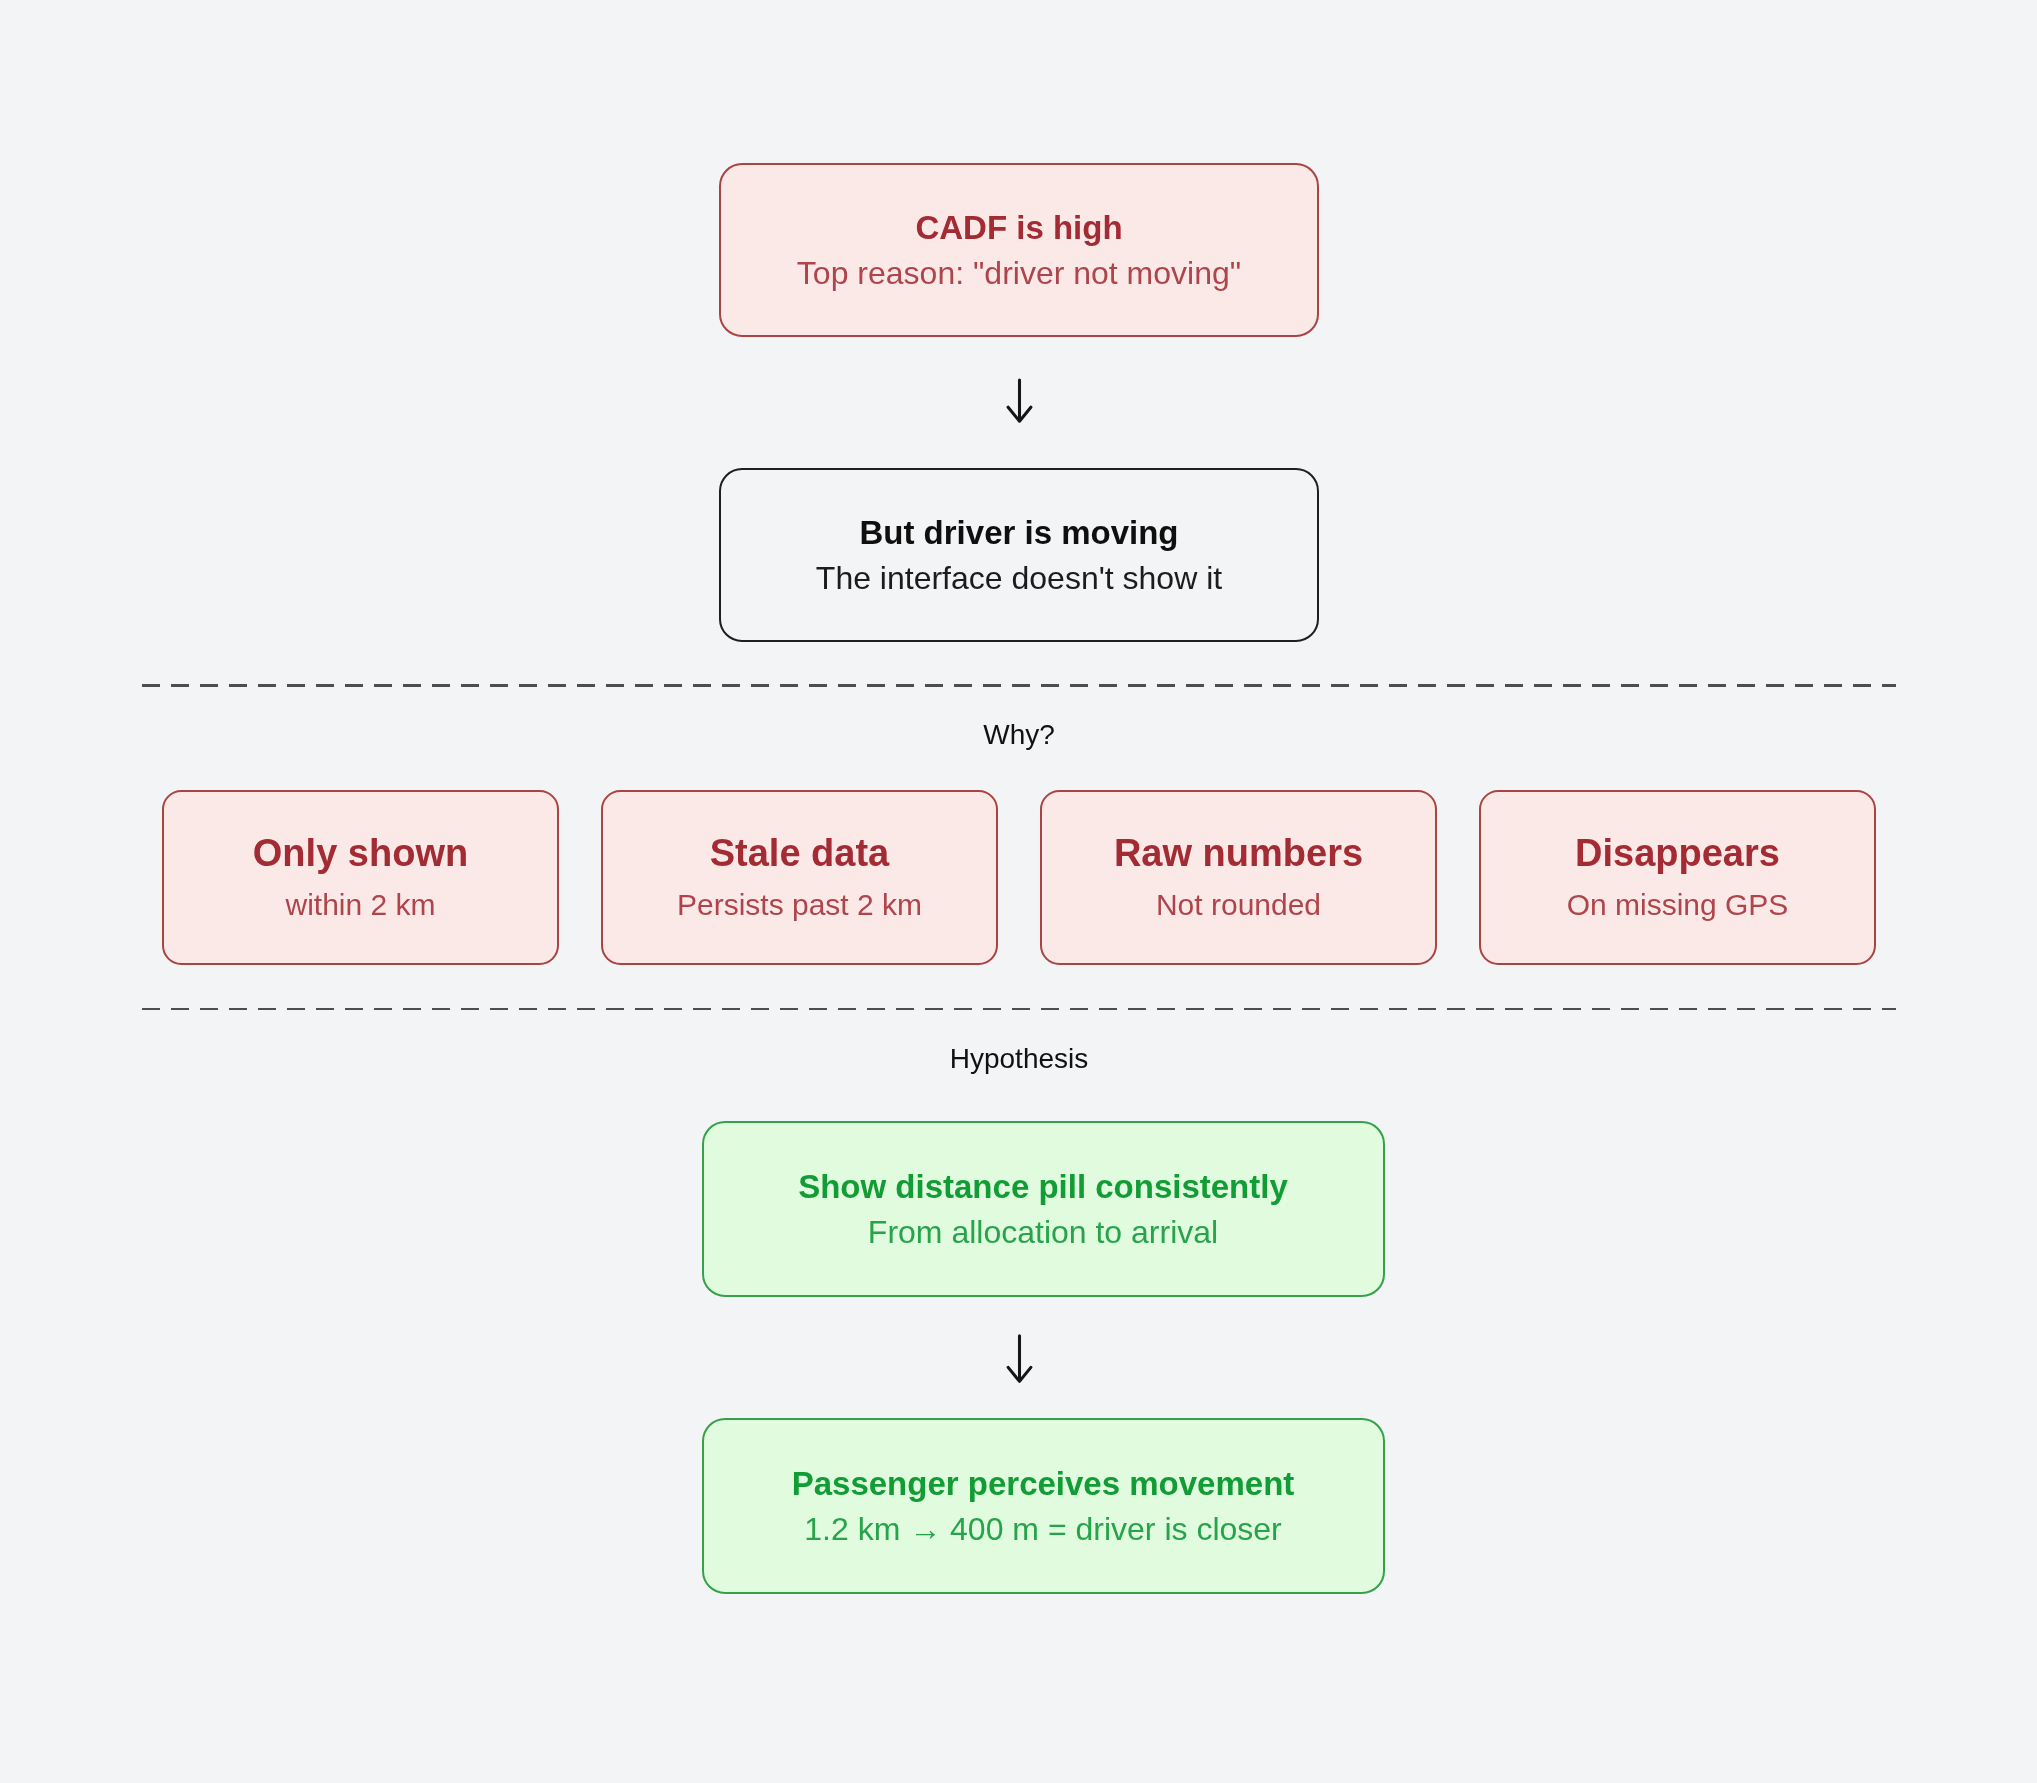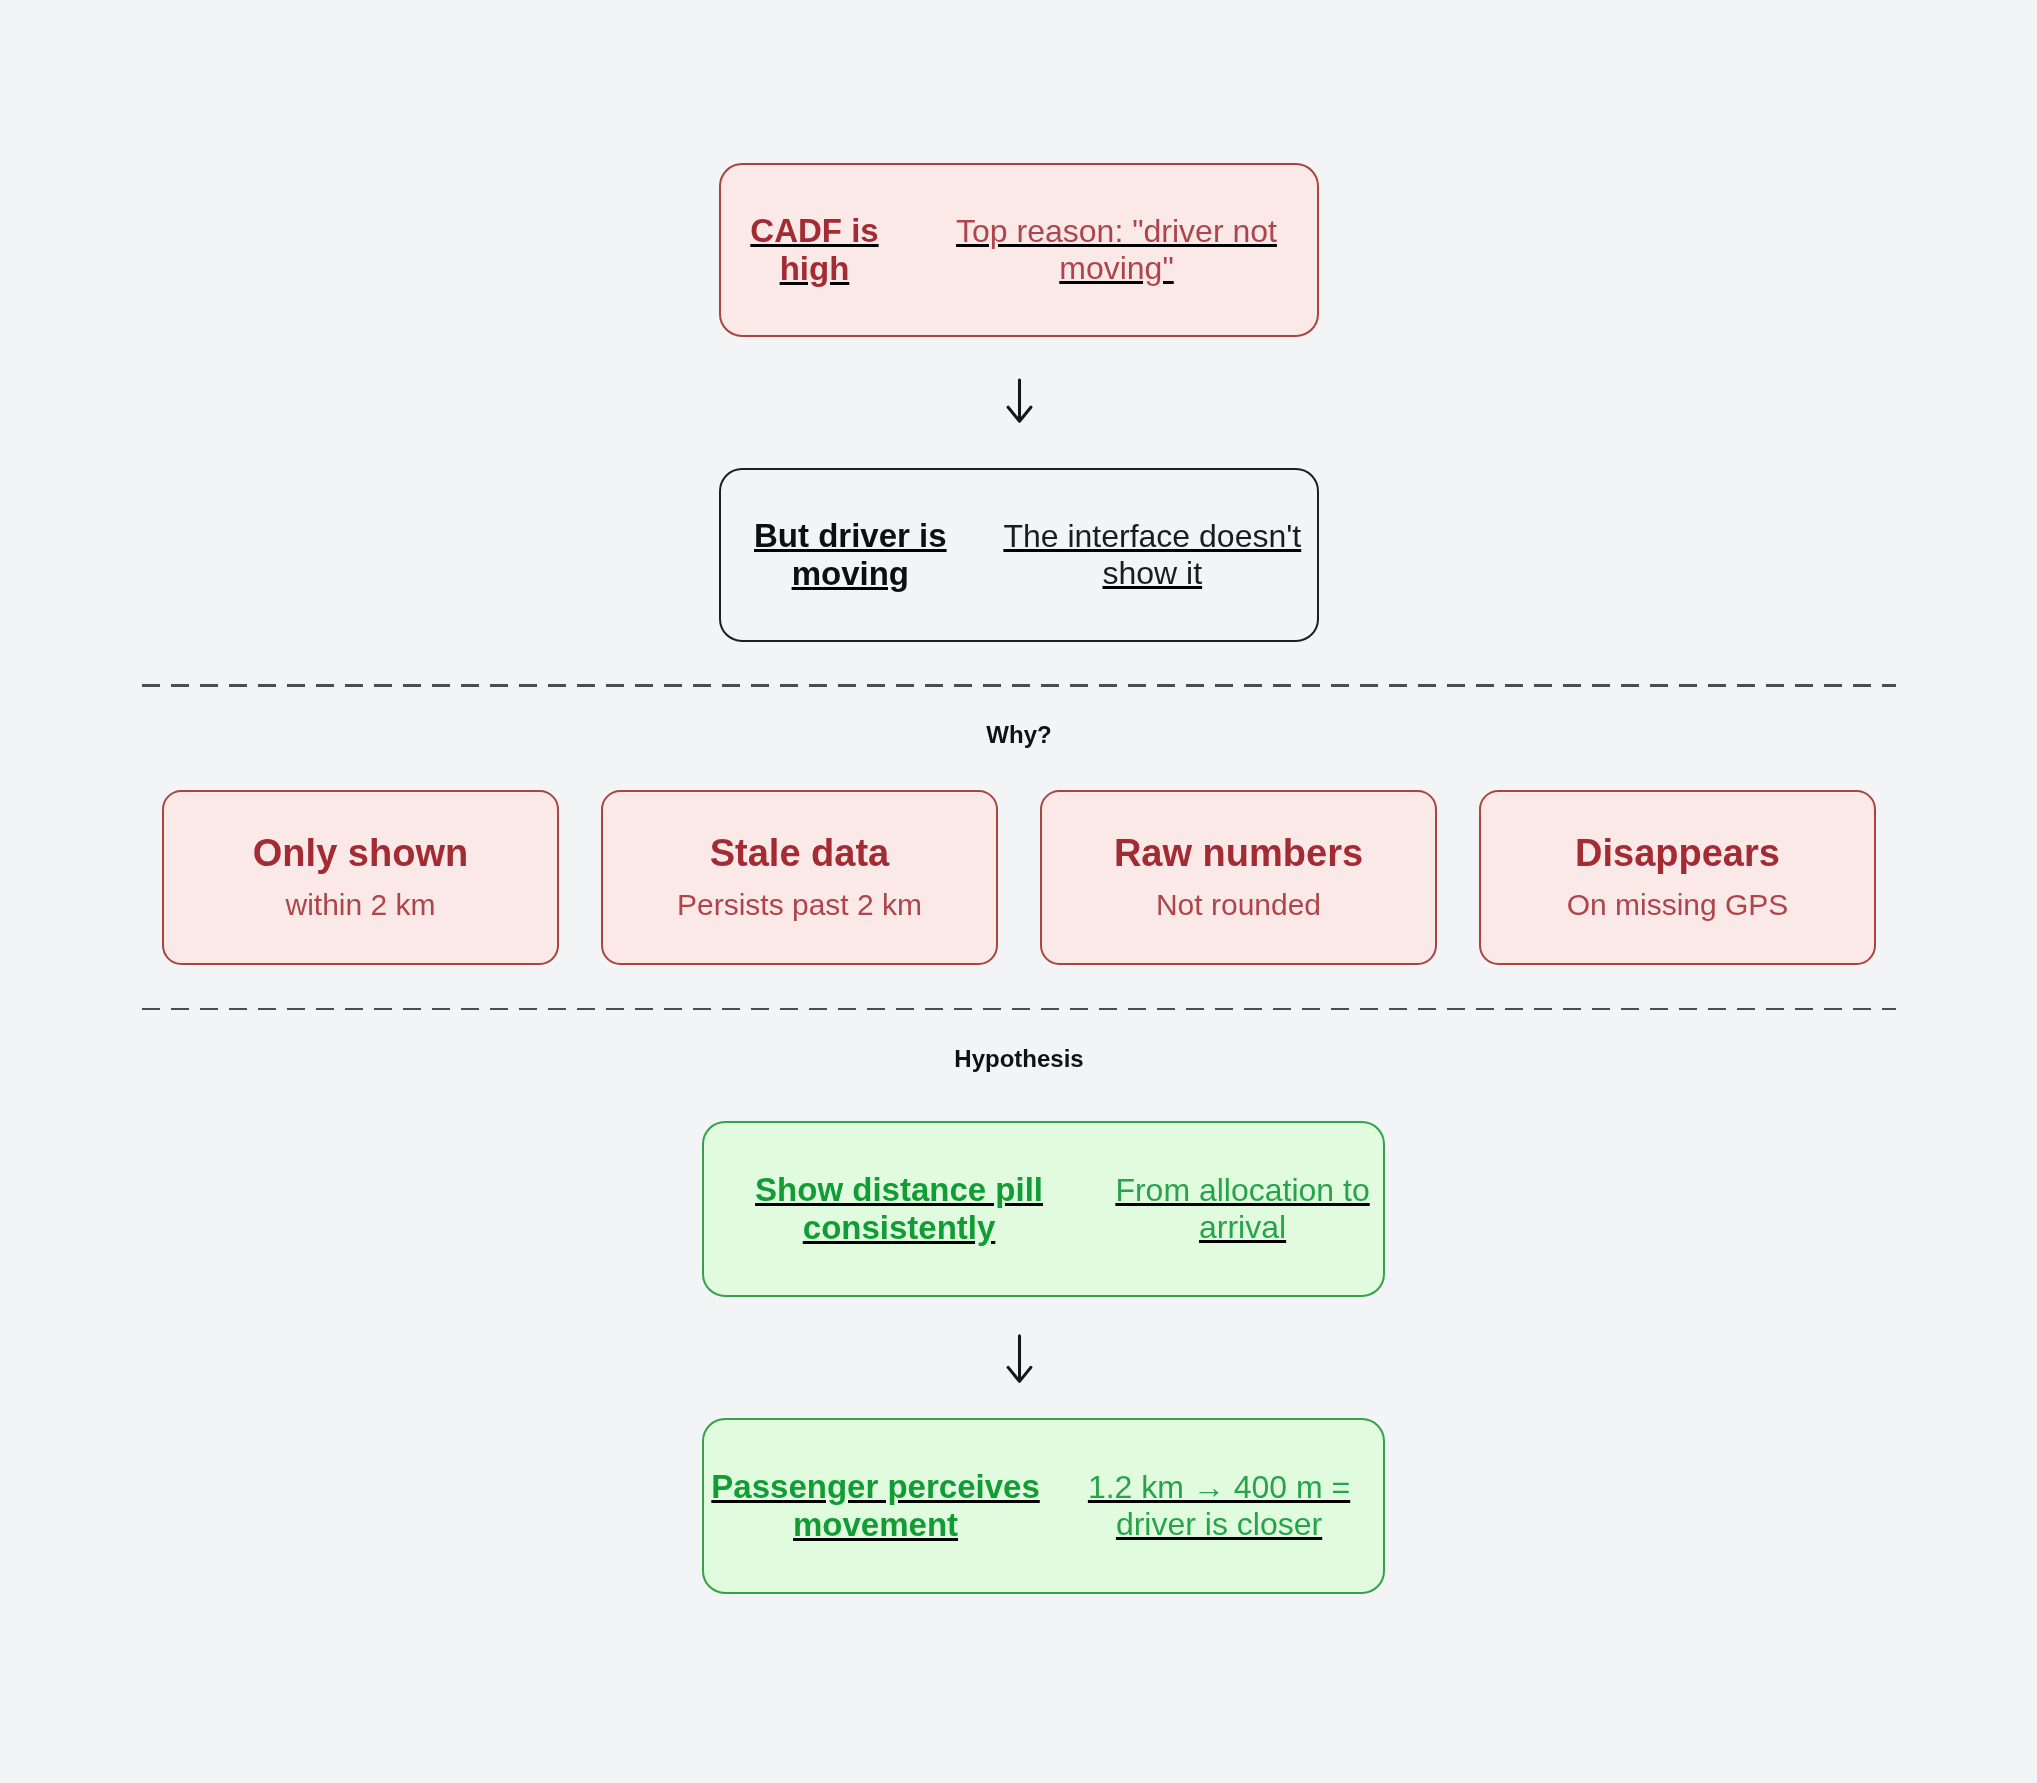--- a/index.html
+++ b/index.html
@@ -15,25 +15,25 @@
     align-items: center;
     box-sizing: border-box;
     padding-top: 163px;
     overflow: hidden;
   }
 
   .node {
     box-sizing: border-box;
     border-radius: 23px;
     display: flex;
+    flex-direction: column;
     align-items: center;
     justify-content: center;
     gap: 8px;
     text-align: center;
-    text-decoration: underline;
   }
 
   .node-title { font-size: 33px; font-weight: bold; line-height: 1.15; }
   .node-sub   { font-size: 32px; line-height: 1.15; }
 
   
   .node.negative {
     background: #FBE9E8;
     border: 2.6px solid #A94442;
   }
@@ -68,22 +68,22 @@
 
   .divider {
     width: 1754px;
     height: 2.6px;
     background: repeating-linear-gradient(90deg, #4D4D4D 0 17.6px, transparent 17.6px 29px);
   }
   .divider.d1 { margin-top: 42px; }
   .divider.d2 { margin-top: 43px; }
 
   .section-heading {
-    font-size: 24px;
-    font-weight: bold;
+    font-size: 28px;
+    font-weight: normal;
     color: #111111;
     line-height: 39px;
     text-align: left;
   }
   .section-heading.why  { margin-top: 28px; margin-bottom: 36px; }
   .section-heading.hypo { margin-top: 29px; margin-bottom: 43px; }
 
   .why-row {
     display: flex;
     gap: 42px;

